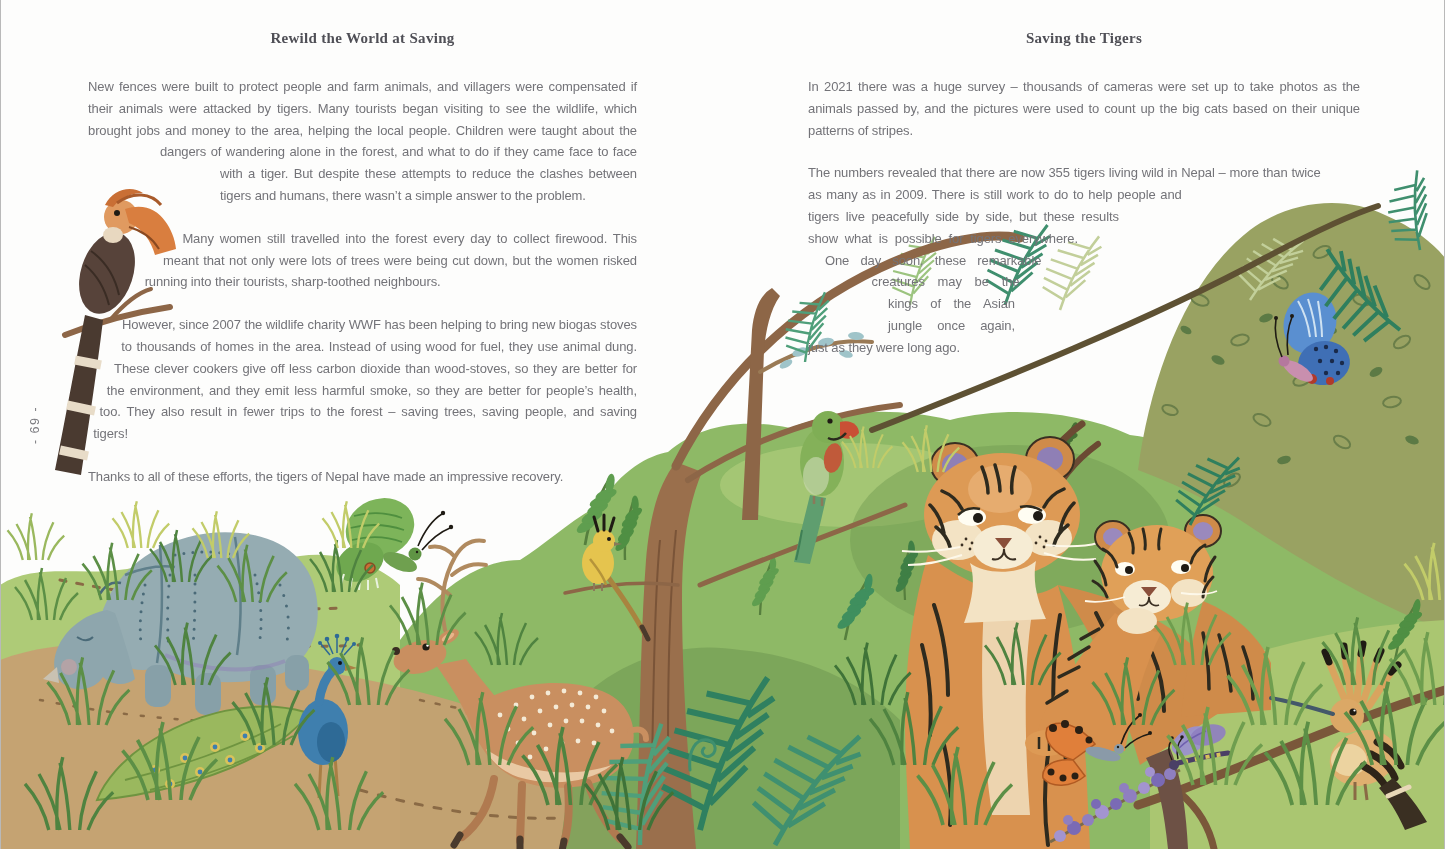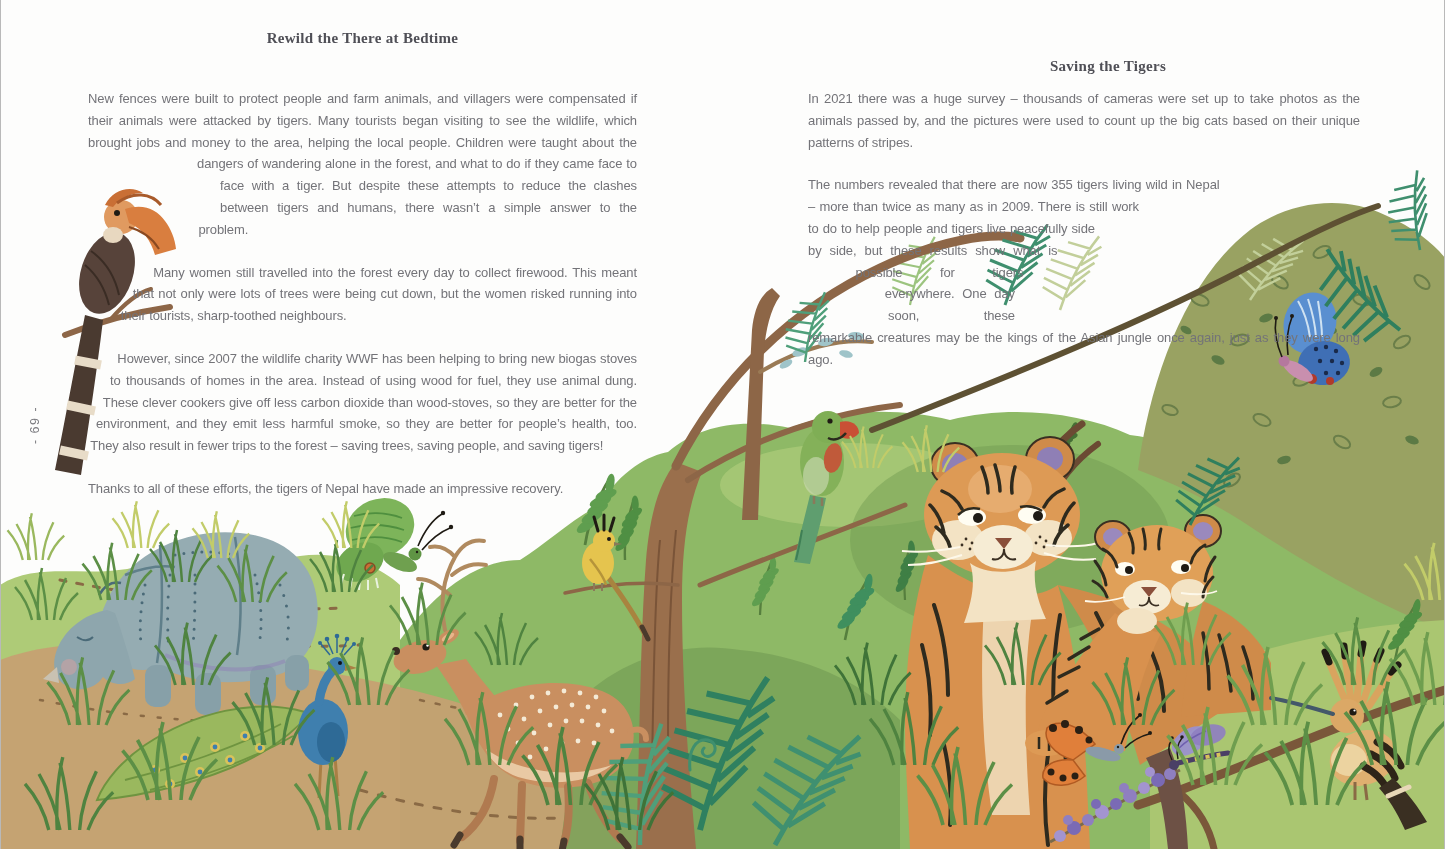--- a/index.html
+++ b/index.html
@@ -3,26 +3,26 @@
 <meta charset="utf-8">
 <style>
   html,body{margin:0;padding:0;background:#888;}
   #spread{position:relative;width:1445px;height:849px;background:#fdfdfc;overflow:hidden;
           font-family:"Liberation Sans","DejaVu Sans",sans-serif;}
   #spread::before,#spread::after{content:"";position:absolute;top:0;bottom:0;width:1px;background:#b9b9b9;z-index:9;}
   #spread::before{left:0;} #spread::after{right:0;}
   .running-head{position:absolute;top:30px;width:549px;text-align:center;
       font-family:"Liberation Serif","DejaVu Serif",serif;font-size:15px;font-weight:600;
       letter-spacing:.3px;color:#4f4f56;z-index:3;}
-  #head-left{left:88px;} #head-right{left:832px;width:552px;margin-top:28px;}
+  #head-left{left:88px;} #head-right{left:808px;width:552px;}
   .text-col{position:absolute;top:76px;z-index:3;font-size:13px;line-height:21.8px;
       color:#737378;text-align:justify;letter-spacing:-0.1px;}
   #col-left{left:88px;width:549px;}
   #col-right{left:808px;width:552px;}
-  .text-col p{margin:12px 0 21px 0;}
+  .text-col p{margin:0 0 21px 0;}
   .spacer{pointer-events:none;}
   #hornbill-spacer{float:left;width:140px;height:370px;
      shape-outside:polygon(0px 0px,0px 80px,80px 88px,132px 108px,132px 132px,96px 150px,78px 170px,60px 192px,40px 212px,30px 236px,34px 258px,26px 282px,18px 306px,10px 330px,4px 352px,0px 368px);}
   #hill-spacer-right{float:right;width:345px;height:245px;
      shape-outside:polygon(345px 0px,345px 104px,213px 118px,128px 140px,83px 162px,45px 184px,9px 206px,0px 228px,0px 245px,345px 245px);}
   #twig-spacer-left{float:left;width:80px;height:245px;
      shape-outside:polygon(0px 192px,30px 198px,60px 214px,80px 232px,80px 245px,0px 245px);}
   #page-number{position:absolute;left:16px;top:418px;z-index:3;color:#7c7c80;
      font-size:12.5px;letter-spacing:1.5px;transform:rotate(-90deg);transform-origin:center;}
   #art{position:absolute;left:0;top:0;width:1445px;height:849px;z-index:1;}
@@ -484,21 +484,21 @@
       <use href="#tuft" transform="translate(135,548) scale(0.9)" stroke="#c2cc69" stroke-width="2.6"></use>
       <use href="#tuft" transform="translate(215,558) scale(0.9)" stroke="#c2cc69" stroke-width="2.6"></use>
       <use href="#tuft" transform="translate(345,548) scale(0.9)" stroke="#c2cc69" stroke-width="2.6"></use>
       <use href="#tuft" transform="translate(30,560) scale(0.9)" stroke="#9ab85e" stroke-width="2.6"></use>
       <use href="#tuft" transform="translate(925,472) scale(0.9)" stroke="#c2cc69" stroke-width="2.6"></use>
       <use href="#tuft" transform="translate(862,468) scale(0.8)" stroke="#c2cc69" stroke-width="2.6"></use>
       <use href="#tuft" transform="translate(1432,600) scale(1.1)" stroke="#c2cc69" stroke-width="2.6"></use>
     </g>
   </svg>
 
-  <div class="running-head" id="head-left">Rewild the There at Bedtime</div>
+  <div class="running-head" id="head-left">Rewild the World at Saving</div>
   <div class="running-head" id="head-right">Saving the Tigers</div>
 
   <div class="text-col" id="col-left">
     <div class="spacer" id="hornbill-spacer"></div>
     <p>New fences were built to protect people and farm animals, and villagers were compensated if their animals were attacked by tigers. Many tourists began visiting to see the wildlife, which brought jobs and money to the area, helping the local people. Children were taught about the dangers of wandering alone in the forest, and what to do if they came face to face with a tiger. But despite these attempts to reduce the clashes between tigers and humans, there wasn’t a simple answer to the problem.</p>
     <p>Many women still travelled into the forest every day to collect firewood. This meant that not only were lots of trees were being cut down, but the women risked running into their tourists, sharp-toothed neighbours.</p>
     <p>However, since 2007 the wildlife charity WWF has been helping to bring new biogas stoves to thousands of homes in the area. Instead of using wood for fuel, they use animal dung. These clever cookers give off less carbon dioxide than wood-stoves, so they are better for the environment, and they emit less harmful smoke, so they are better for people’s health, too. They also result in fewer trips to the forest – saving trees, saving people, and saving tigers!</p>
     <p>Thanks to all of these efforts, the tigers of Nepal have made an impressive recovery.</p>
   </div>
 

